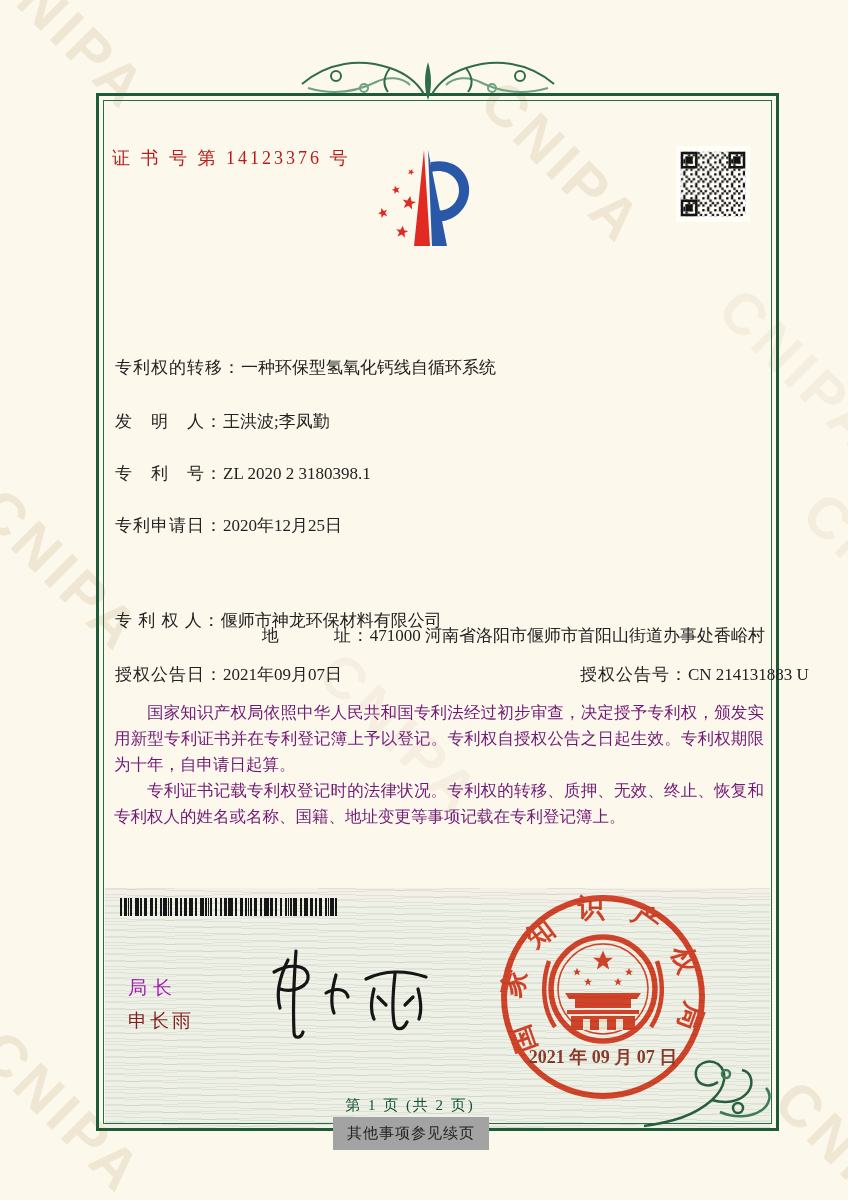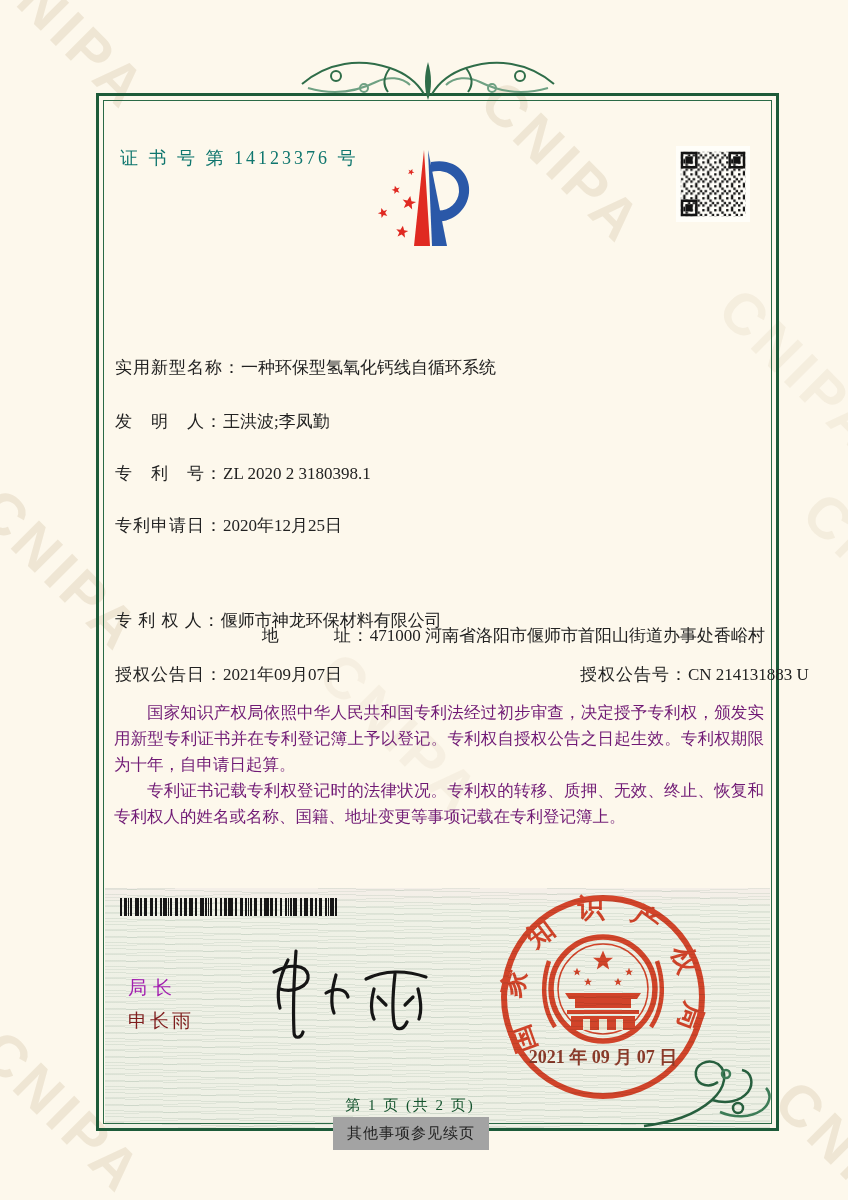--- a/index.html
+++ b/index.html
@@ -7,21 +7,21 @@
         font-family:"Liberation Serif","DejaVu Serif",serif;color:#1f1f1f;}
   .abs{position:absolute;}
   
   .wm{position:absolute;font-family:"Liberation Sans","DejaVu Sans",sans-serif;
       font-weight:700;font-size:58px;letter-spacing:5px;color:#efe6d4;
       transform:rotate(45deg);white-space:nowrap;user-select:none;}
   
   .border-outer{left:96px;top:93px;width:683px;height:1038px;border:3px solid #1d5b39;box-sizing:border-box;}
   .border-inner{left:103px;top:100px;width:669px;height:1024px;border:1px solid #2a6a46;box-sizing:border-box;}
   
-  .cert-no{left:112px;top:146px;font-size:18px;letter-spacing:3px;color:#0f766e;margin-left:8px;}
+  .cert-no{left:112px;top:146px;font-size:18px;letter-spacing:3px;color:#b91c1c;}
   .qr-box{left:676px;top:146px;width:74px;height:76px;background:#fffef9;}
   .logo-box{left:360px;top:146px;width:112px;height:104px;}
   .title{left:104px;top:252px;width:667px;text-align:center;font-size:40px;font-weight:700;
          letter-spacing:9px;color:#141414;}
   
   .field{left:115px;width:650px;font-size:17px;color:#222;white-space:nowrap;}
   .field .lab{letter-spacing:1px;}
   .grant2{position:absolute;left:445px;top:0;margin-left:20px;}
   
   .paras{left:114px;top:700px;width:650px;font-size:16.5px;line-height:26px;text-align:justify;color:#701a75;}
@@ -137,21 +137,21 @@
       <use href="#st" transform="translate(51,26) scale(0.34) rotate(25)"></use>
       <use href="#st" transform="translate(36,44) scale(0.44) rotate(-15)"></use>
       <use href="#st" transform="translate(49,57) scale(0.72) rotate(10)"></use>
       <use href="#st" transform="translate(23,67) scale(0.52) rotate(-20)"></use>
       <use href="#st" transform="translate(42,86) scale(0.64) rotate(8)"></use>
     </g>
   </svg>
 
 
   <div class="abs field" style="top:356px;">
-    <span class="lab">实用新型名称：</span><span>一种环保型氢氧化钙线自循环系统</span>
+    <span class="lab">专利权的转移：</span><span>一种环保型氢氧化钙线自循环系统</span>
   </div>
   <div class="abs field" style="top:410px;">
     <span class="lab">发　明　人：</span><span>王洪波;李凤勤</span>
   </div>
   <div class="abs field" style="top:462px;">
     <span class="lab">专　利　号：</span><span>ZL 2020 2 3180398.1</span>
   </div>
   <div class="abs field" style="top:514px;">
     <span class="lab">专利申请日：</span><span>2020年12月25日</span>
   </div>

